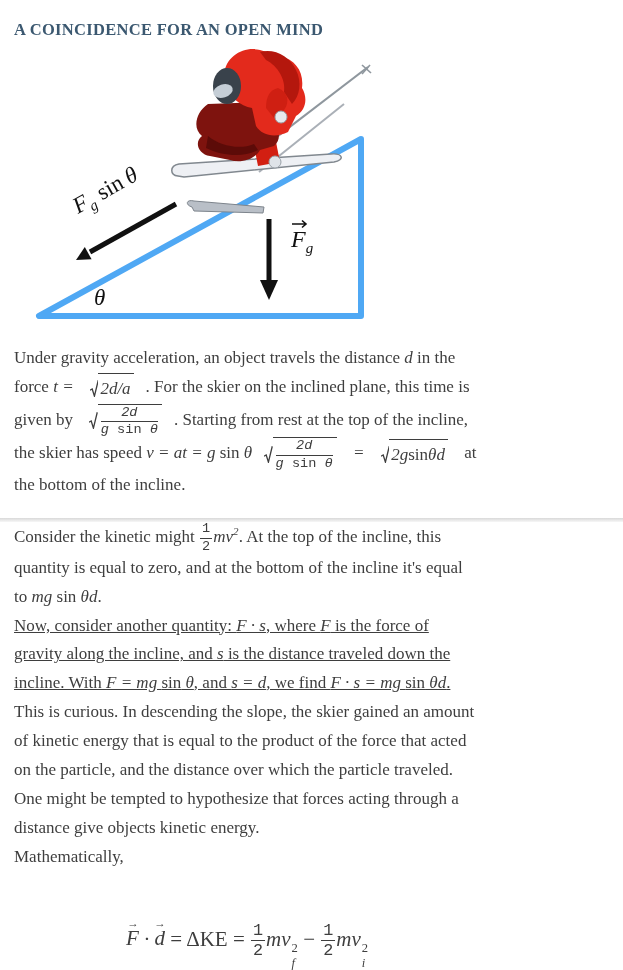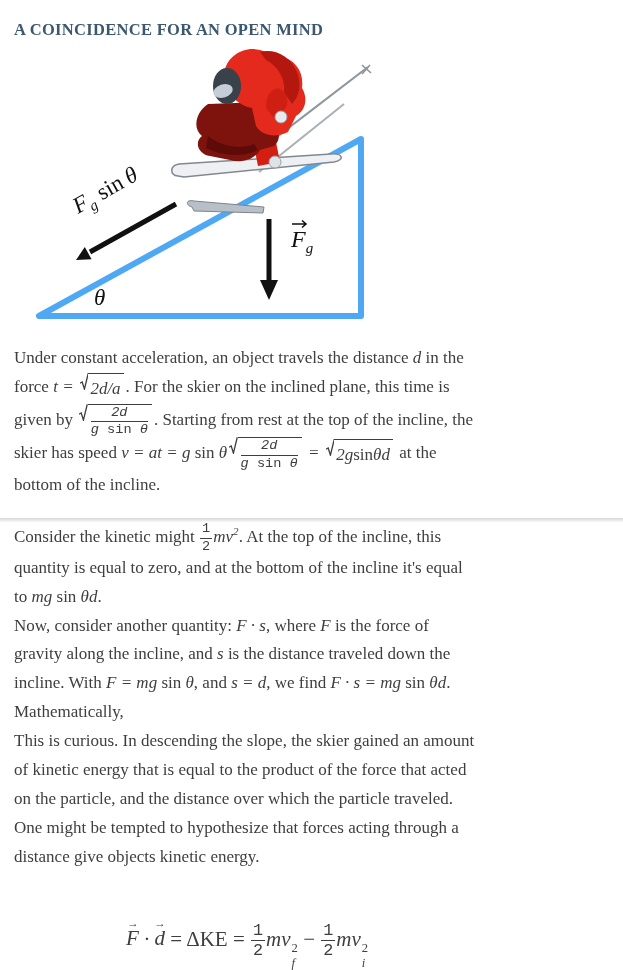--- a/index.html
+++ b/index.html
@@ -21,21 +21,21 @@
 
   .figure-wrap { width:360px; margin:4px 0 0 12px; }
   svg.fig { display:block; }
   .fig-label { font-family:"Liberation Serif", serif; fill:#111111; }
 
   p.para {
     font-size:17px; line-height:1.7; margin:0; max-width:597px;
   }
   .p1 { margin-top:10px; }
   .p2 { margin-top:20px; }
-  .p3 { margin-top:18px; }
+  .p3 { margin-top:18px;text-decoration:underline; }
   .p4 { margin-top:20px; }
   .p5 { margin-top:26px; }
 
   .divider {
     height:4px; margin:18px 0 0 -14px; width:623px;
     background:linear-gradient(to bottom,#d9d9d9,#f7f7f7);
   }
 
   
   .m  { font-style:italic; white-space:nowrap; }
@@ -43,21 +43,21 @@
 
   .sup { font-size:0.65em; vertical-align:super; font-style:italic; }
 
   .frac {
     display:inline-block; vertical-align:-0.6em; text-align:center;
     line-height:1.05; font-size:0.8em; font-style:italic; margin:0 1px;font-family:Liberation Mono, monospace;
   }
   .frac .num { display:block; border-bottom:1.3px solid currentColor; padding:0 2px 1px 2px; }
   .frac .den { display:block; padding-top:1px; }
 
-  .sqrt { display:inline-flex; align-items:flex-start; vertical-align:middle; margin:0 2px; white-space:nowrap; }
+  .sqrt { display:inline-flex; align-items:center; vertical-align:middle; margin:0 12px; white-space:nowrap; }
   .sqrt .sign { width:0.5em; flex:0 0 auto; display:block; }
   .sqrt .rad  { border-top:1.4px solid currentColor; padding:1px 3px 0 2px;
                 display:inline-flex; align-items:center; font-style:italic; }
 
   .scripts {
     display:inline-flex; flex-direction:column; align-items:flex-start;
     font-size:0.6em; line-height:1.15; vertical-align:-0.55em; margin-left:1px;
   }
   .scripts .ssup { font-style:normal; }
   .scripts .ssub { font-style:italic; }
@@ -133,21 +133,21 @@
           <path d="M266,180 L280,180 M276,176.5 L280,180 L276,183.5" fill="none" stroke="#111" stroke-width="1.6"></path>
           <text class="fig-label" x="265" y="203" font-size="24">
             <tspan font-style="italic">F</tspan><tspan font-size="15" dy="6" font-style="italic">g</tspan>
           </text>
         </g>
 
         <text class="fig-label" x="68" y="261" font-size="23" font-style="italic">θ</text>
       </svg>
     </div>
 
-    <p class="para p1"><span>Under constant acceleration, an object travels the distance </span><span class="m">d</span><span> in the force </span><span class="m">t = </span><span class="sqrt">
+    <p class="para p1"><span>Under gravity acceleration, an object travels the distance </span><span class="m">d</span><span> in the force </span><span class="m">t = </span><span class="sqrt">
           <svg class="sign" viewBox="0 0 10 20" preserveAspectRatio="none" aria-hidden="true">
             <path d="M0 12 L2.6 10.6 L5.2 19 L9.6 0.9 L10 0.9" fill="none" stroke="currentColor" stroke-width="1.3" vector-effect="non-scaling-stroke"></path>
           </svg>
           <span class="rad">2d/a</span>
         </span><span>. For the skier on the inclined plane, this time is given by </span><span class="sqrt">
           <svg class="sign" viewBox="0 0 10 20" preserveAspectRatio="none" aria-hidden="true">
             <path d="M0 12 L2.6 10.6 L5.2 19 L9.6 0.9 L10 0.9" fill="none" stroke="currentColor" stroke-width="1.3" vector-effect="non-scaling-stroke"></path>
           </svg>
           <span class="rad">
             <span class="frac">
@@ -171,23 +171,23 @@
           </svg>
           <span class="rad">2g <span class="rm">sin</span> θd</span>
         </span><span> at the bottom of the incline.</span></p>
 
     <div class="divider"></div>
 
     <p class="para p2"><span>Consider the kinetic might </span><span class="frac"><span class="num rm">1</span><span class="den rm">2</span></span><span class="m">mv</span><span class="sup">2</span><span>. At the top of the incline, this quantity is equal to zero, and at the bottom of the incline it's equal to </span><span class="m">mg <span class="rm">sin</span> θd</span><span>.</span></p>
 
     <p class="para p3"><span>Now, consider another quantity: </span><span class="m">F · s</span><span>, where </span><span class="m">F</span><span> is the force of gravity along the incline, and </span><span class="m">s</span><span> is the distance traveled down the incline. With </span><span class="m">F = mg <span class="rm">sin</span> θ</span><span>, and </span><span class="m">s = d</span><span>, we find </span><span class="m">F · s = mg <span class="rm">sin</span> θd</span><span>.</span></p>
 
+    <p class="para p4">This is curious. In descending the slope, the skier gained an amount of kinetic energy that is equal to the product of the force that acted on the particle, and the distance over which the particle traveled. One might be tempted to hypothesize that forces acting through a distance give objects kinetic energy.</p>
+
     <p class="para p5">Mathematically,</p>
-
-    <p class="para p4">This is curious. In descending the slope, the skier gained an amount of kinetic energy that is equal to the product of the force that acted on the particle, and the distance over which the particle traveled. One might be tempted to hypothesize that forces acting through a distance give objects kinetic energy.</p>
 
     <div class="display-eq"><span class="vec">F</span><span class="m"> · </span><span class="vec">d</span><span class="plain"> = ΔKE = </span><span class="frac"><span class="num rm">1</span><span class="den rm">2</span></span><span class="m">mv</span><span class="scripts">
           <span class="ssup">2</span>
           <span class="ssub">f</span>
         </span><span class="plain"> − </span><span class="frac"><span class="num rm">1</span><span class="den rm">2</span></span><span class="m">mv</span><span class="scripts">
           <span class="ssup">2</span>
           <span class="ssub">i</span>
         </span></div>
 
   </div>

